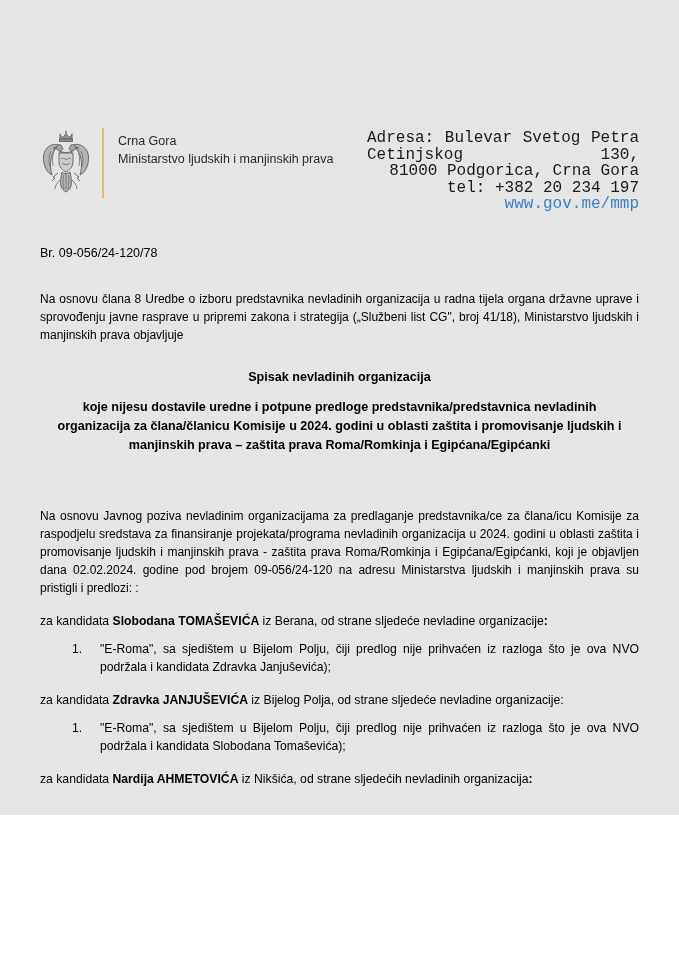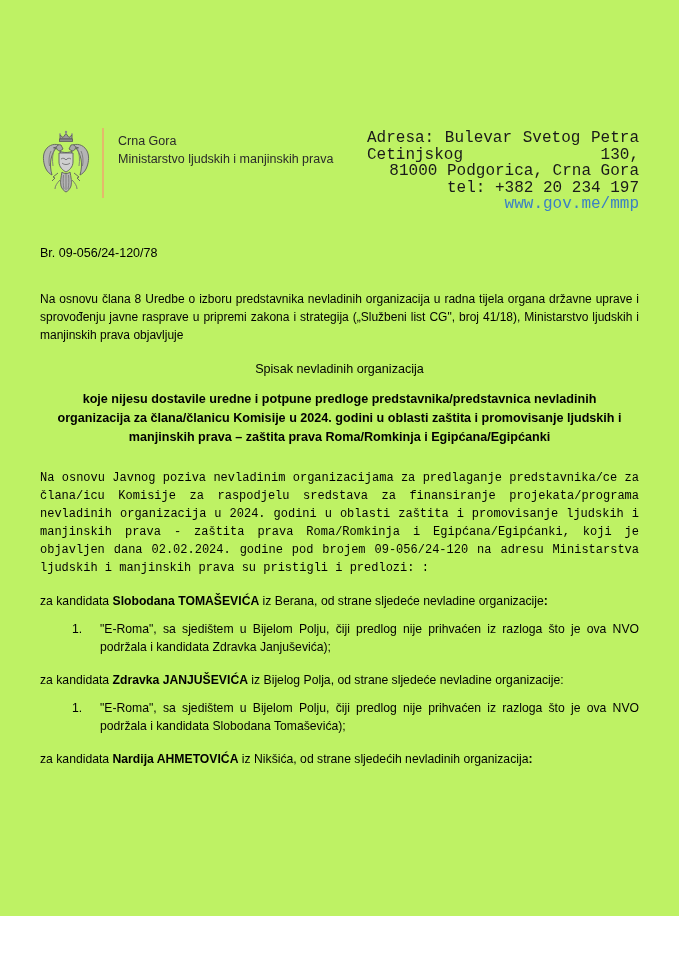--- a/index.html
+++ b/index.html
@@ -11,24 +11,24 @@
   body {
     width: 679px;
     height: 960px;
     font-family: "Liberation Sans", sans-serif;
     color: #000000;
     -webkit-font-smoothing: antialiased;
   }
   .page {
     position: relative;
     width: 679px;
-    height: 916px;
+    height: 815px;
     box-sizing: border-box;
     padding: 0 40px;
-    background: #bef264;
+    background: #e5e5e5;
     overflow: hidden;
   }
 
   
   .letterhead {
     display: flex;
     align-items: flex-start;
     justify-content: space-between;
     padding-top: 128px;
   }
@@ -104,34 +104,34 @@
     font-size: 12px;
     line-height: 18px;
     text-align: justify;
     margin: 0;
   }
   .para-intro { margin-top: 28px; }
 
   .title-main {
     font-size: 12.6px;
     line-height: 18px;
-    font-weight: normal;
+    font-weight: bold;
     text-align: center;
-    margin-top: 16px;
+    margin-top: 24px;
   }
   .title-sub {
     font-size: 12.6px;
     line-height: 19px;
     font-weight: bold;
     text-align: center;
     margin-top: 12px;
     padding: 0 8px;
   }
 
-  .para-basis { margin-top: 22px; font-family: Liberation Mono, monospace; }
+  .para-basis { margin-top: 52px; }
 
   .candidate {
     margin-top: 15px;
     font-size: 12.2px;
     line-height: 18px;
     text-align: justify;
   }
   .candidate b { font-weight: bold; }
 
   .org-list {

